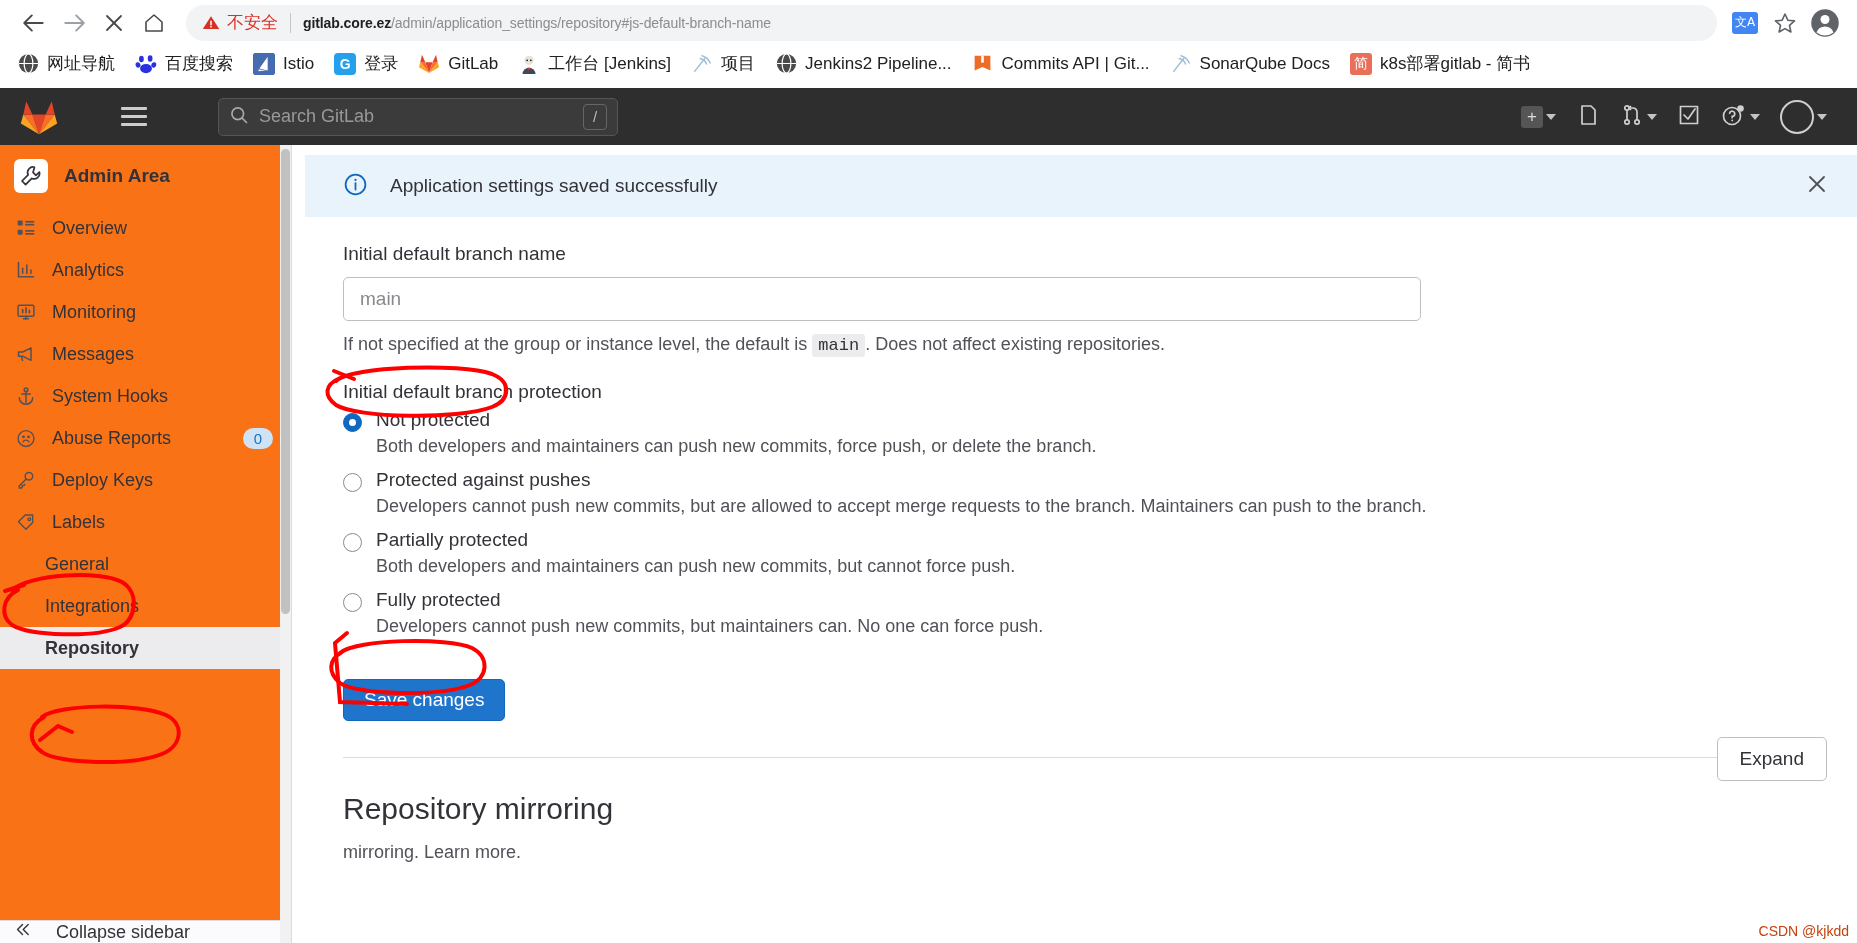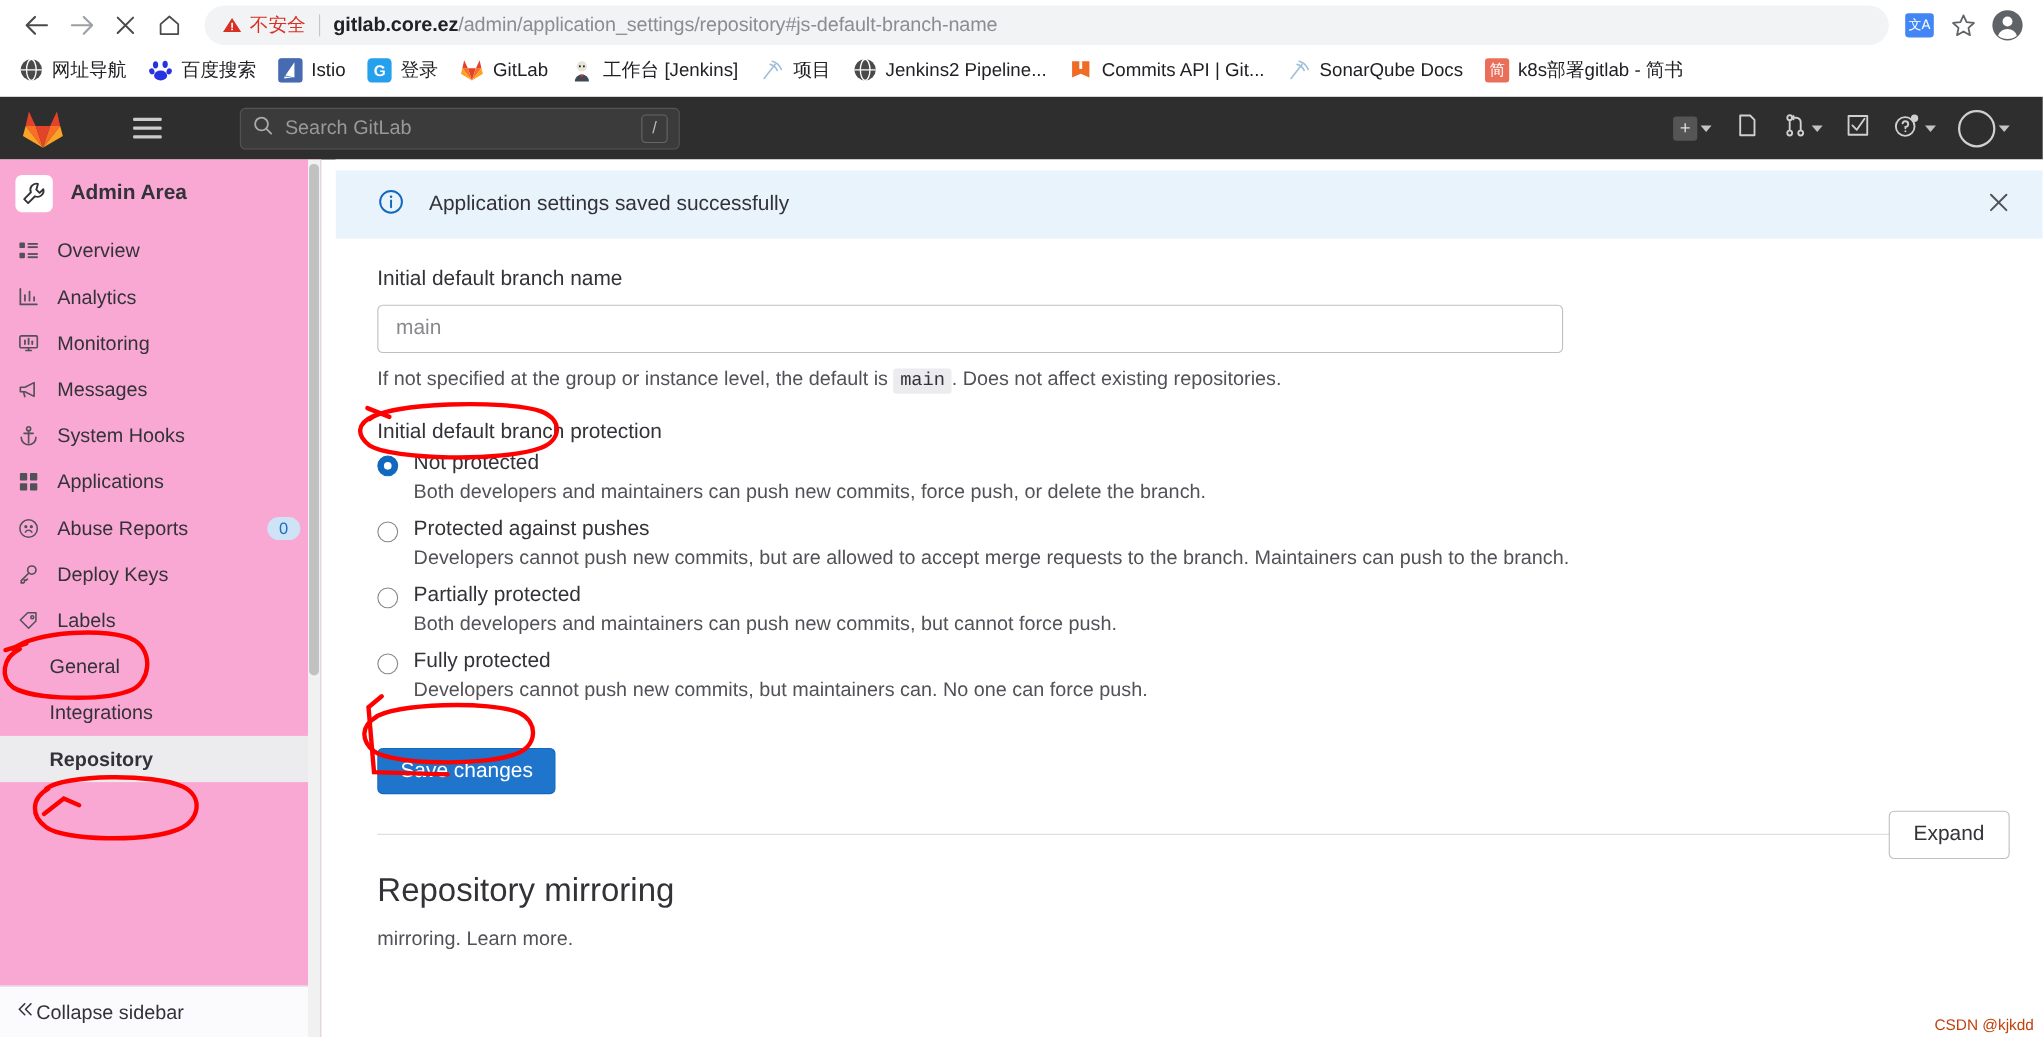--- a/index.html
+++ b/index.html
@@ -31,21 +31,21 @@
     min-width: 0;
   }
   .security-warn {
     display: flex; align-items: center; gap: 7px; flex: 0 0 auto;
     color: #d93025; font-size: 17px; white-space: nowrap;
   }
   .security-divider {
     width: 1px; height: 20px; background: #c4c7c5; margin: 0 12px; flex: 0 0 auto;
   }
   .url-text {
-    font-size: 18px; color: #8a8d91; white-space: nowrap; overflow: hidden;
+    font-size: 14px; color: #8a8d91; white-space: nowrap; overflow: hidden;
     letter-spacing: -0.1px;
   }
   .url-host { color: #202124; font-weight: 600; }
   .omni-right { display: flex; align-items: center; gap: 4px; flex: 0 0 auto; }
   .chrome-icon {
     width: 36px; height: 36px; display: flex; align-items: center; justify-content: center;
     color: #5f6368; flex: 0 0 auto;
   }
   .translate-icon {
     width: 26px; height: 22px; border-radius: 3px; background: #4285f4;
@@ -104,21 +104,21 @@
   .gl-nav-item {
     display: flex; align-items: center; gap: 3px; padding: 6px 8px; color: #d0d0d0;
   }
   .caret { width: 0; height: 0; border-left: 5px solid transparent; border-right: 5px solid transparent; border-top: 6px solid #c3c3c3; }
   .plus-box { width: 22px; height: 22px; background: #555; border-radius: 3px; color: #ddd; display:flex;align-items:center;justify-content:center;font-size:17px;line-height:1;}
   .avatar-ring { width: 34px; height: 34px; border-radius: 50%; border: 2px solid #d0d0d0; }
 
   
   .sidebar {
     position: absolute; top: 145px; left: 0; width: 292px; height: 798px;
-    background: #f9a8d4; border-right: 1px solid #dcdcde;
+    background: #f97316; border-right: 1px solid #dcdcde;
     overflow: hidden;
   }
   .sb-head {
     display: flex; align-items: center; gap: 16px; padding: 14px 12px 14px 14px;
   }
   .sb-head .ic { width: 34px; height: 34px; background: #fff; border-radius: 6px; display:flex;align-items:center;justify-content:center; }
   .sb-head .txt { font-size: 19px; font-weight: 600; color: #333238; }
   .sb-item {
     display: flex; align-items: center; gap: 16px; padding: 9px 12px 9px 16px;
     font-size: 18px; color: #333238; min-height: 42px;
@@ -129,22 +129,22 @@
     background: #cfe3f7; color: #1f6fc2; border-radius: 11px;
     padding: 2px 11px; font-size: 15px; margin-right: 6px;
   }
   .sb-sub {
     padding: 9px 12px 9px 45px; font-size: 18px; color: #333238; min-height: 42px;
     display: flex; align-items: center;
   }
   .sb-sub.active { background: #ececef; font-weight: 600; }
   .sb-collapse {
     position: absolute; bottom: 0; left: 0; width: 100%;
-    border-top: 1px solid #dcdcde; padding: 12px 14px;
-    display: flex; align-items: center; gap: 2px; font-size: 18px; color: #333238;
+    border-top: 1px solid #dcdcde; padding: 0 14px;
+    display: flex; align-items: center; gap: 25px; font-size: 18px; color: #333238;
     background: #fbfafd;
   }
   .sb-scrollbar {
     position: absolute; top: 0; right: 0; width: 11px; height: 100%;
     background: #f1f1f1;
   }
   .sb-scrollbar .thumb {
     position: absolute; top: 4px; left: 1px; width: 9px; height: 465px;
     background: #c1c1c1; border-radius: 5px;
   }
@@ -532,31 +532,20 @@
           <circle cx="12" cy="4.5" r="2.2"></circle>
           <line x1="12" y1="6.7" x2="12" y2="20"></line>
           <line x1="7" y1="9.5" x2="17" y2="9.5"></line>
           <path d="M4 14 a8 8 0 0 0 16 0"></path>
         </svg>
       </span>
     <span class="label">System Hooks</span>
   </div>
   <div class="sb-item">
     <span class="ic">
-        <svg width="20" height="20" viewBox="0 0 24 24" fill="#535158">
-          <rect x="2.5" y="2.5" width="8" height="8" rx="1"></rect>
-          <rect x="13.5" y="2.5" width="8" height="8" rx="1"></rect>
-          <rect x="2.5" y="13.5" width="8" height="8" rx="1"></rect>
-          <rect x="13.5" y="13.5" width="8" height="8" rx="1"></rect>
-        </svg>
-      </span>
-    <span class="label">Applications</span>
-  </div>
-  <div class="sb-item">
-    <span class="ic">
         <svg width="21" height="21" viewBox="0 0 24 24" fill="none" stroke="#535158" stroke-width="1.7" stroke-linecap="round">
           <circle cx="12" cy="12" r="9.5"></circle>
           <circle cx="9" cy="10" r="0.9" fill="#535158"></circle>
           <circle cx="15" cy="10" r="0.9" fill="#535158"></circle>
           <path d="M8.5 16 a4 4 0 0 1 7 0"></path>
         </svg>
       </span>
     <span class="label">Abuse Reports</span>
     <span class="sb-badge">0</span>
   </div>

